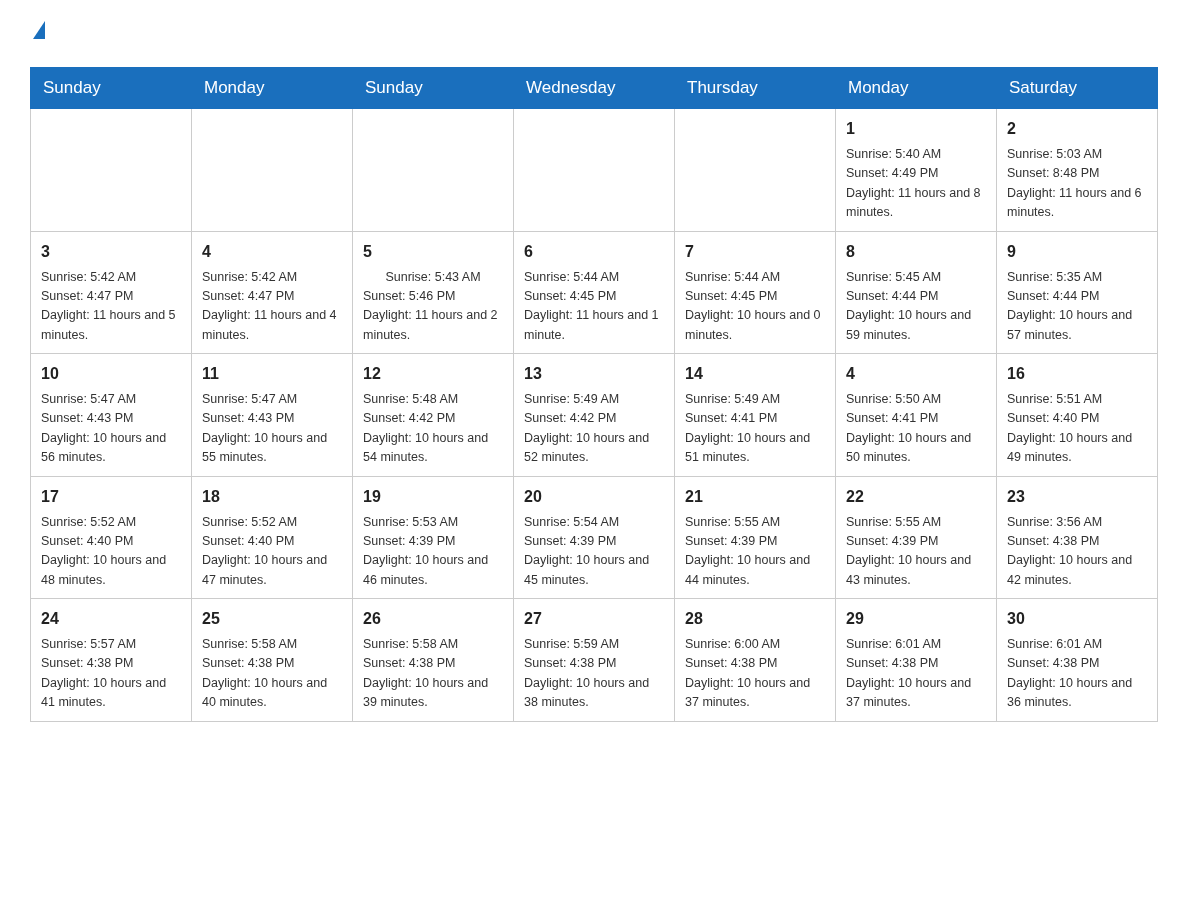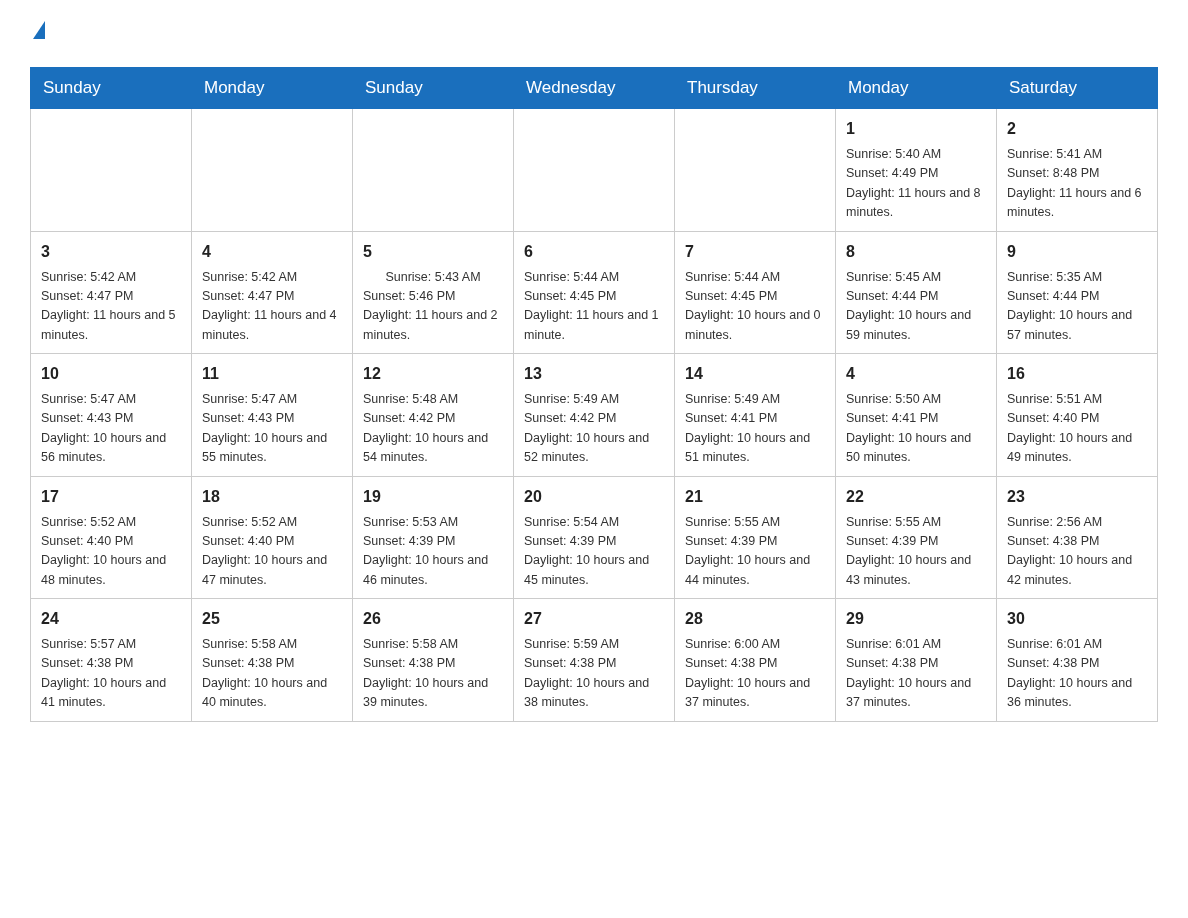--- a/index.html
+++ b/index.html
@@ -142,21 +142,21 @@
           <span class="day-number">1</span>
           <div class="day-info">
             <span style="display: block;">Sunrise: 5:40 AM</span>
             <span style="display: block;">Sunset: 4:49 PM</span>
             <span style="display: block;">Daylight: 11 hours and 8 minutes.</span>
           </div>
         </td>
         <td>
           <span class="day-number">2</span>
           <div class="day-info">
-            <span style="display: block;">Sunrise: 5:41 AM</span>
+            <span style="display: block;">Sunrise: 5:03 AM</span>
             <span style="display: block;">Sunset: 8:48 PM</span>
             <span style="display: block;">Daylight: 11 hours and 6 minutes.</span>
           </div>
         </td>
       </tr>
       <tr class="week-row">
         <td>
           <span class="day-number">3</span>
           <div class="day-info">
             <span style="display: block;">Sunrise: 5:42 AM</span>
@@ -316,21 +316,21 @@
           <span class="day-number">22</span>
           <div class="day-info">
             <span style="display: block;">Sunrise: 5:55 AM</span>
             <span style="display: block;">Sunset: 4:39 PM</span>
             <span style="display: block;">Daylight: 10 hours and 43 minutes.</span>
           </div>
         </td>
         <td>
           <span class="day-number">23</span>
           <div class="day-info">
-            <span style="display: block;">Sunrise: 2:56 AM</span>
+            <span style="display: block;">Sunrise: 3:56 AM</span>
             <span style="display: block;">Sunset: 4:38 PM</span>
             <span style="display: block;">Daylight: 10 hours and 42 minutes.</span>
           </div>
         </td>
       </tr>
       <tr class="week-row">
         <td>
           <span class="day-number">24</span>
           <div class="day-info">
             <span style="display: block;">Sunrise: 5:57 AM</span>

